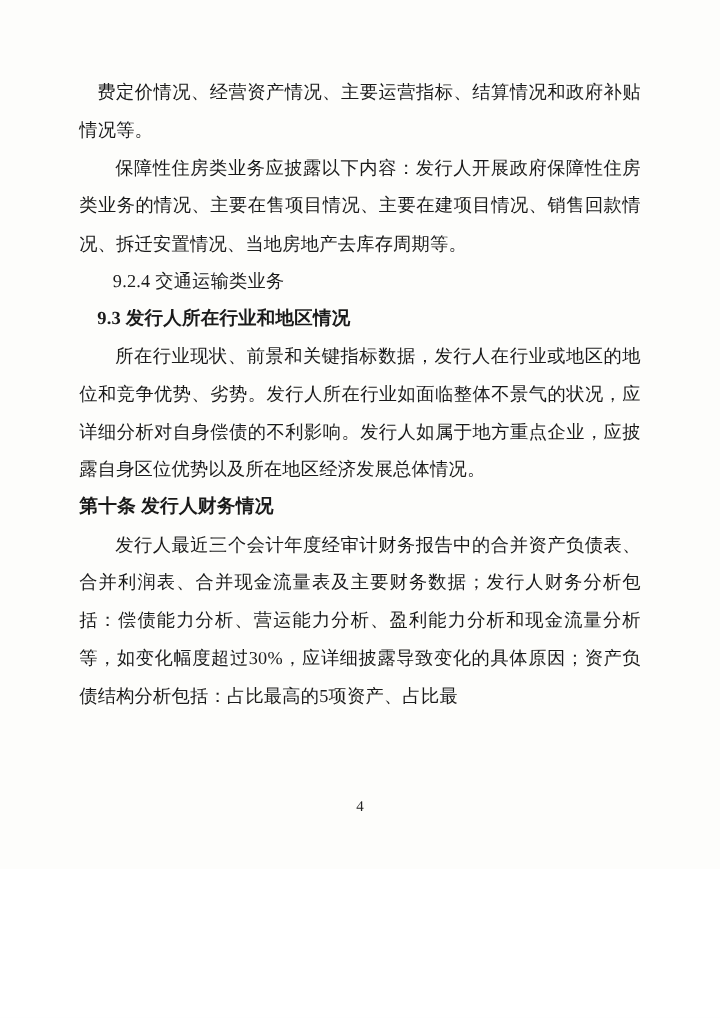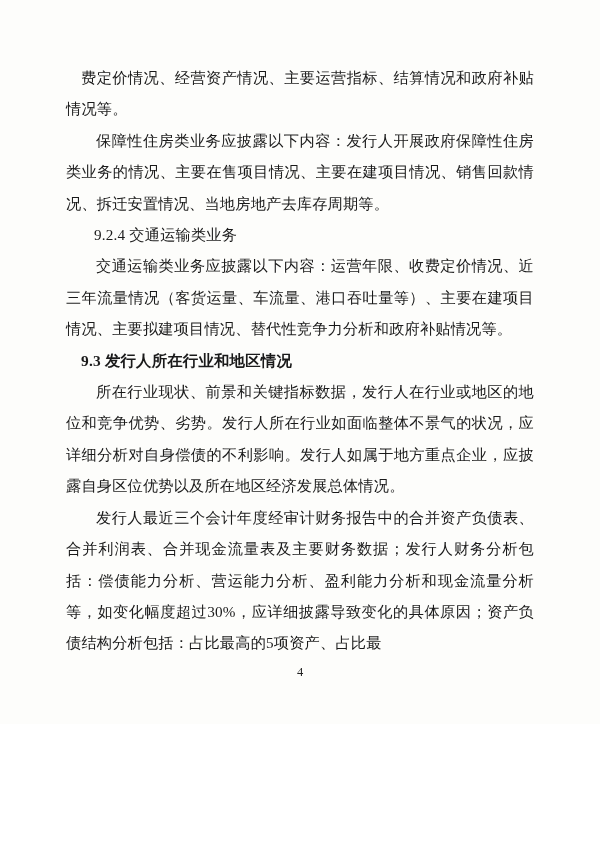--- a/index.html
+++ b/index.html
@@ -80,26 +80,26 @@
 
   <div class="body-block">
 
     <p class="para indent-1">费定价情况、经营资产情况、主要运营指标、结算情况和政府补贴情况等。</p>
 
 
     <p class="para indent-2">保障性住房类业务应披露以下内容：发行人开展政府保障性住房类业务的情况、主要在售项目情况、主要在建项目情况、销售回款情况、拆迁安置情况、当地房地产去库存周期等。</p>
 
     <p class="heading-num">9.2.4  交通运输类业务</p>
 
-    <p class="para indent-2">交通运输类业务应披露以下内容：运营年限、收费定价情况、近三年流量情况（客货运量、车流量、港口吞吐量等）、主要在建项目情况、主要拟建项目情况、替代性竞争力分析和政府补贴情况等。</p>
 
     <p class="heading-major">9.3  发行人所在行业和地区情况</p>
 
     <p class="para indent-2">所在行业现状、前景和关键指标数据，发行人在行业或地区的地位和竞争优势、劣势。发行人所在行业如面临整体不景气的状况，应详细分析对自身偿债的不利影响。发行人如属于地方重点企业，应披露自身区位优势以及所在地区经济发展总体情况。</p>
 
+    <p class="heading-bold">第十条  发行人财务情况</p>
 
 
     <p class="para indent-2">发行人最近三个会计年度经审计财务报告中的合并资产负债表、合并利润表、合并现金流量表及主要财务数据；发行人财务分析包括：偿债能力分析、营运能力分析、盈利能力分析和现金流量分析等，如变化幅度超过30%，应详细披露导致变化的具体原因；资产负债结构分析包括：占比最高的5项资产、占比最</p>
 
   </div>
 
   <div class="page-number">4</div>
 
 </div>
 

